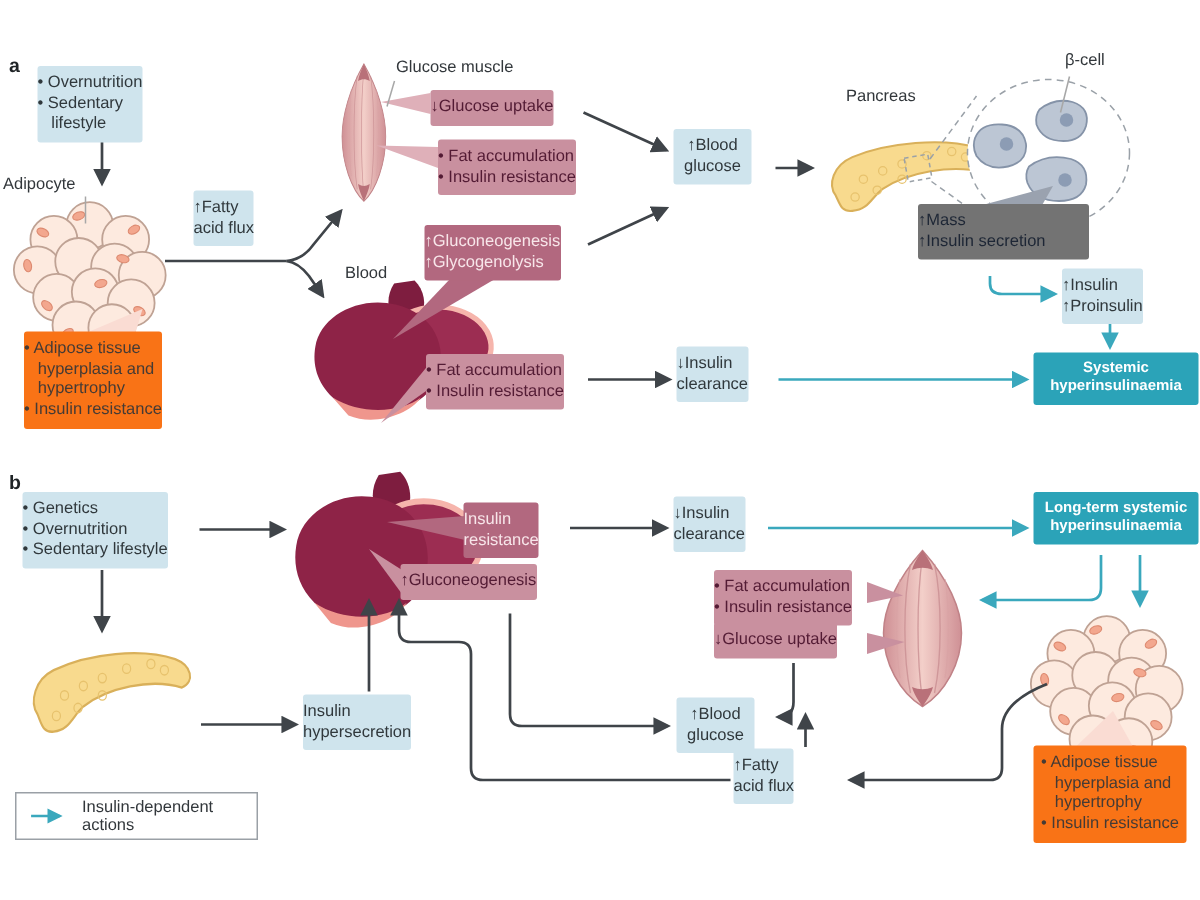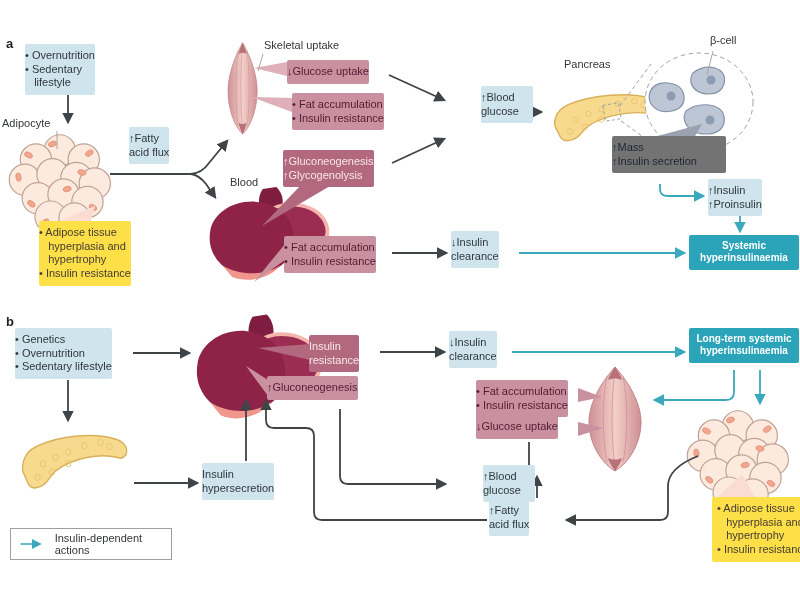--- a/index.html
+++ b/index.html
@@ -2,27 +2,27 @@
 <html><head>
 <meta charset="utf-8">
 <style>
   html,body{margin:0;padding:0;background:#fff;}
   .stage{position:relative;width:800px;height:600px;background:#ffffff;overflow:hidden;
          font-family:"Liberation Sans",sans-serif;}
   svg.layer{position:absolute;left:0;top:0;width:800px;height:600px;}
   .box{position:absolute;white-space:pre;font-size:11px;line-height:1.24;
        padding:5px 0;border-radius:2px;box-sizing:content-box;}
   .blue{background:#cfe4ed;color:#30383c;}
-  .pink{background:#fde047;color:#453b35;margin-left:23px;}
+  .pink{background:#f97316;color:#453b35;}
   .mlight{background:#c9909f;color:#531b34;}
   .mdark{background:#b2687f;color:#f8e6ea;}
   .gray{background:#737373;color:#1d2635;}
   .teal{background:#2ba3b8;color:#ffffff;font-weight:bold;text-align:center;
         font-size:10px;box-sizing:border-box;padding:5px 2px;}
-  .center{margin-left:32px;}
+  .center{text-align:center;}
   .panel-label{position:absolute;font-weight:bold;font-size:13px;color:#1f2326;}
   .organ-label{position:absolute;font-size:11px;color:#32373b;white-space:pre;}
   .legend{position:absolute;left:10px;top:528px;width:162px;height:32px;
           border:1px solid #9aa0a6;background:#fff;display:flex;align-items:center;
           gap:8px;padding:0 8px;box-sizing:border-box;}
   .legend span{font-size:11px;color:#32373b;}
 </style>
 </head>
 <body>
 
@@ -191,21 +191,21 @@
 <div class="box blue" style="left:25px;top:44px">• Overnutrition
 • Sedentary
    lifestyle</div>
 <div class="organ-label" style="left:2px;top:117px">Adipocyte</div>
 <div class="box pink" style="left:16px;top:221px">• Adipose tissue
    hyperplasia and
    hypertrophy
 • Insulin resistance</div>
 <div class="box blue" style="left:129px;top:127px">↑Fatty
 acid flux</div>
-<div class="organ-label" style="left:264px;top:39px">Skeletal uptake</div>
+<div class="organ-label" style="left:264px;top:39px">Glucose muscle</div>
 <div class="box mlight" style="left:287px;top:60px">↓Glucose uptake</div>
 <div class="box mlight" style="left:292px;top:93px">• Fat accumulation
 • Insulin resistance</div>
 <div class="box mdark" style="left:283px;top:150px">↑Gluconeogenesis
 ↑Glycogenolysis</div>
 <div class="organ-label" style="left:230px;top:176px">Blood</div>
 <div class="box mlight" style="left:284px;top:236px">• Fat accumulation
 • Insulin resistance</div>
 <div class="box blue center" style="left:449px;top:86px;width:52px">↑Blood
 glucose</div>

